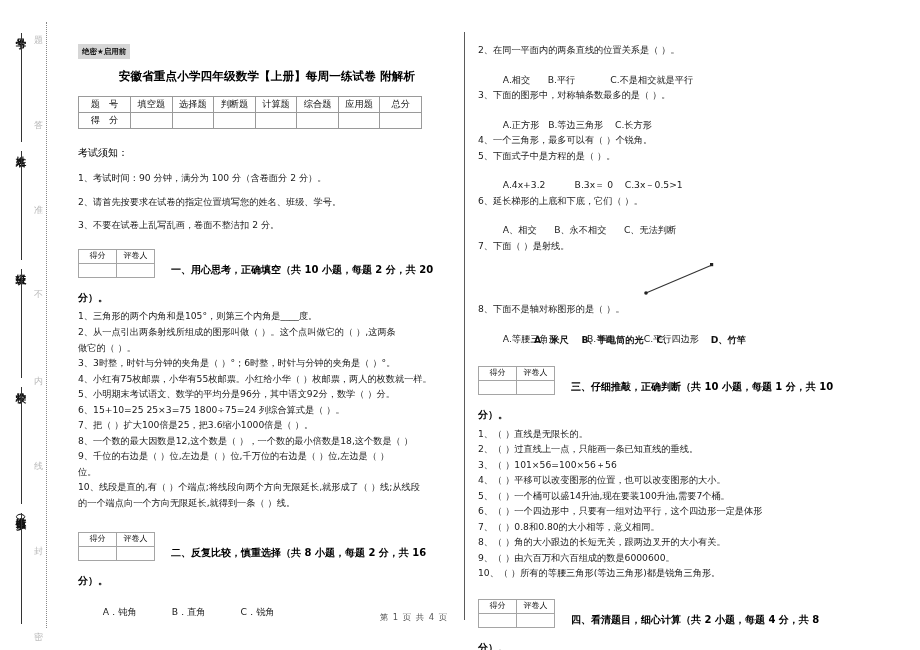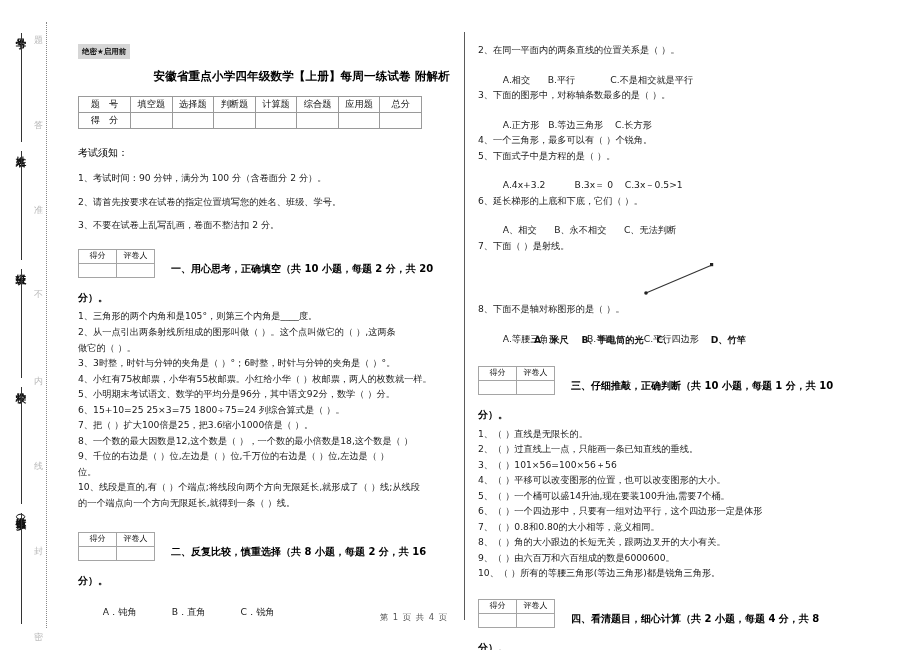--- a/index.html
+++ b/index.html
@@ -93,21 +93,21 @@
     margin-top: 44px;
     letter-spacing: 0px;
   }
   .paper-title {
     margin-top: 8px;
     font-size: 11.6px;
     font-weight: bold;
     letter-spacing: 0.1px;
     color: #000;
     white-space: nowrap;
-    text-align: right;
+    text-align: center;
     padding-left: 6px;
   }
 
   
   table.score-table {
     margin-top: 11px;
     border-collapse: collapse;
     width: 344px;
     table-layout: fixed;
   }
@@ -135,21 +135,21 @@
   }
   .notice-item {
     margin-top: 9px;
     font-size: 9.2px;
     color: #1a1a1a;
   }
 
   
   .section-head {
     display: flex;
-    align-items: flex-start;
+    align-items: center;
     margin-top: 16px;
   }
   .grader-box {
     border-collapse: collapse;
     table-layout: fixed;
     width: 76px;
     flex: 0 0 auto;
   }
   .grader-box td {
     border: 1px solid #a5a5a5;

